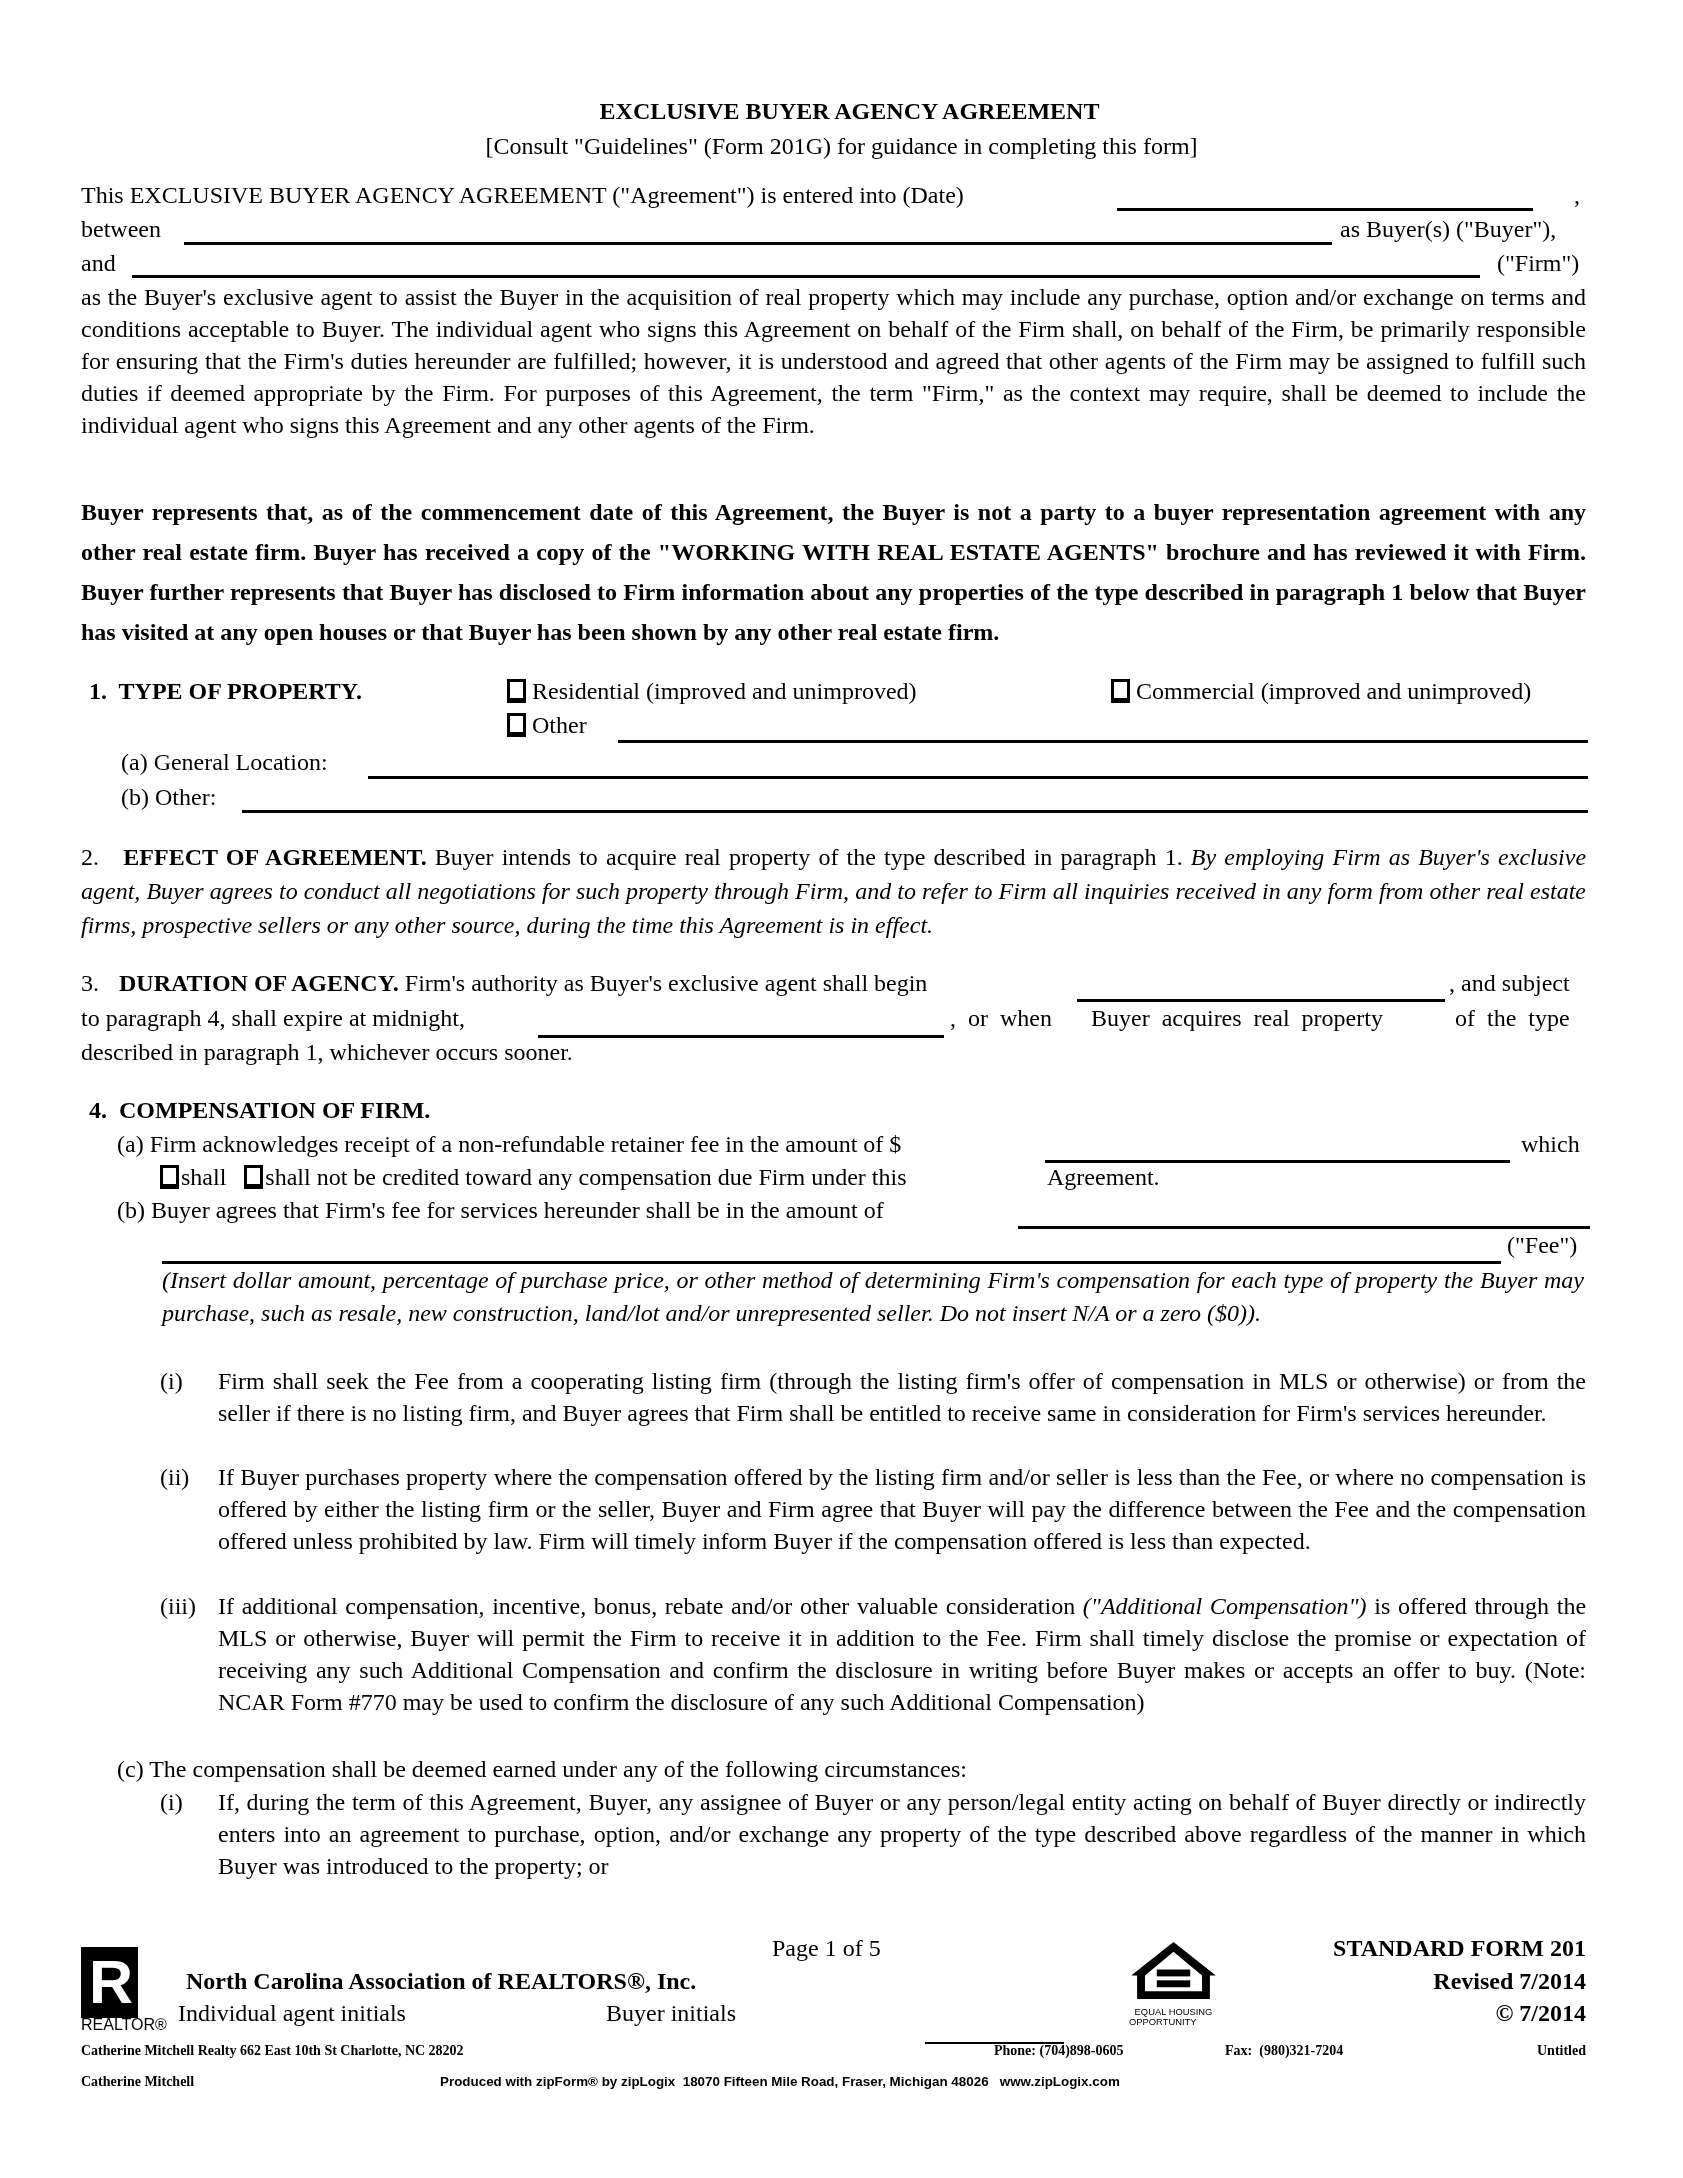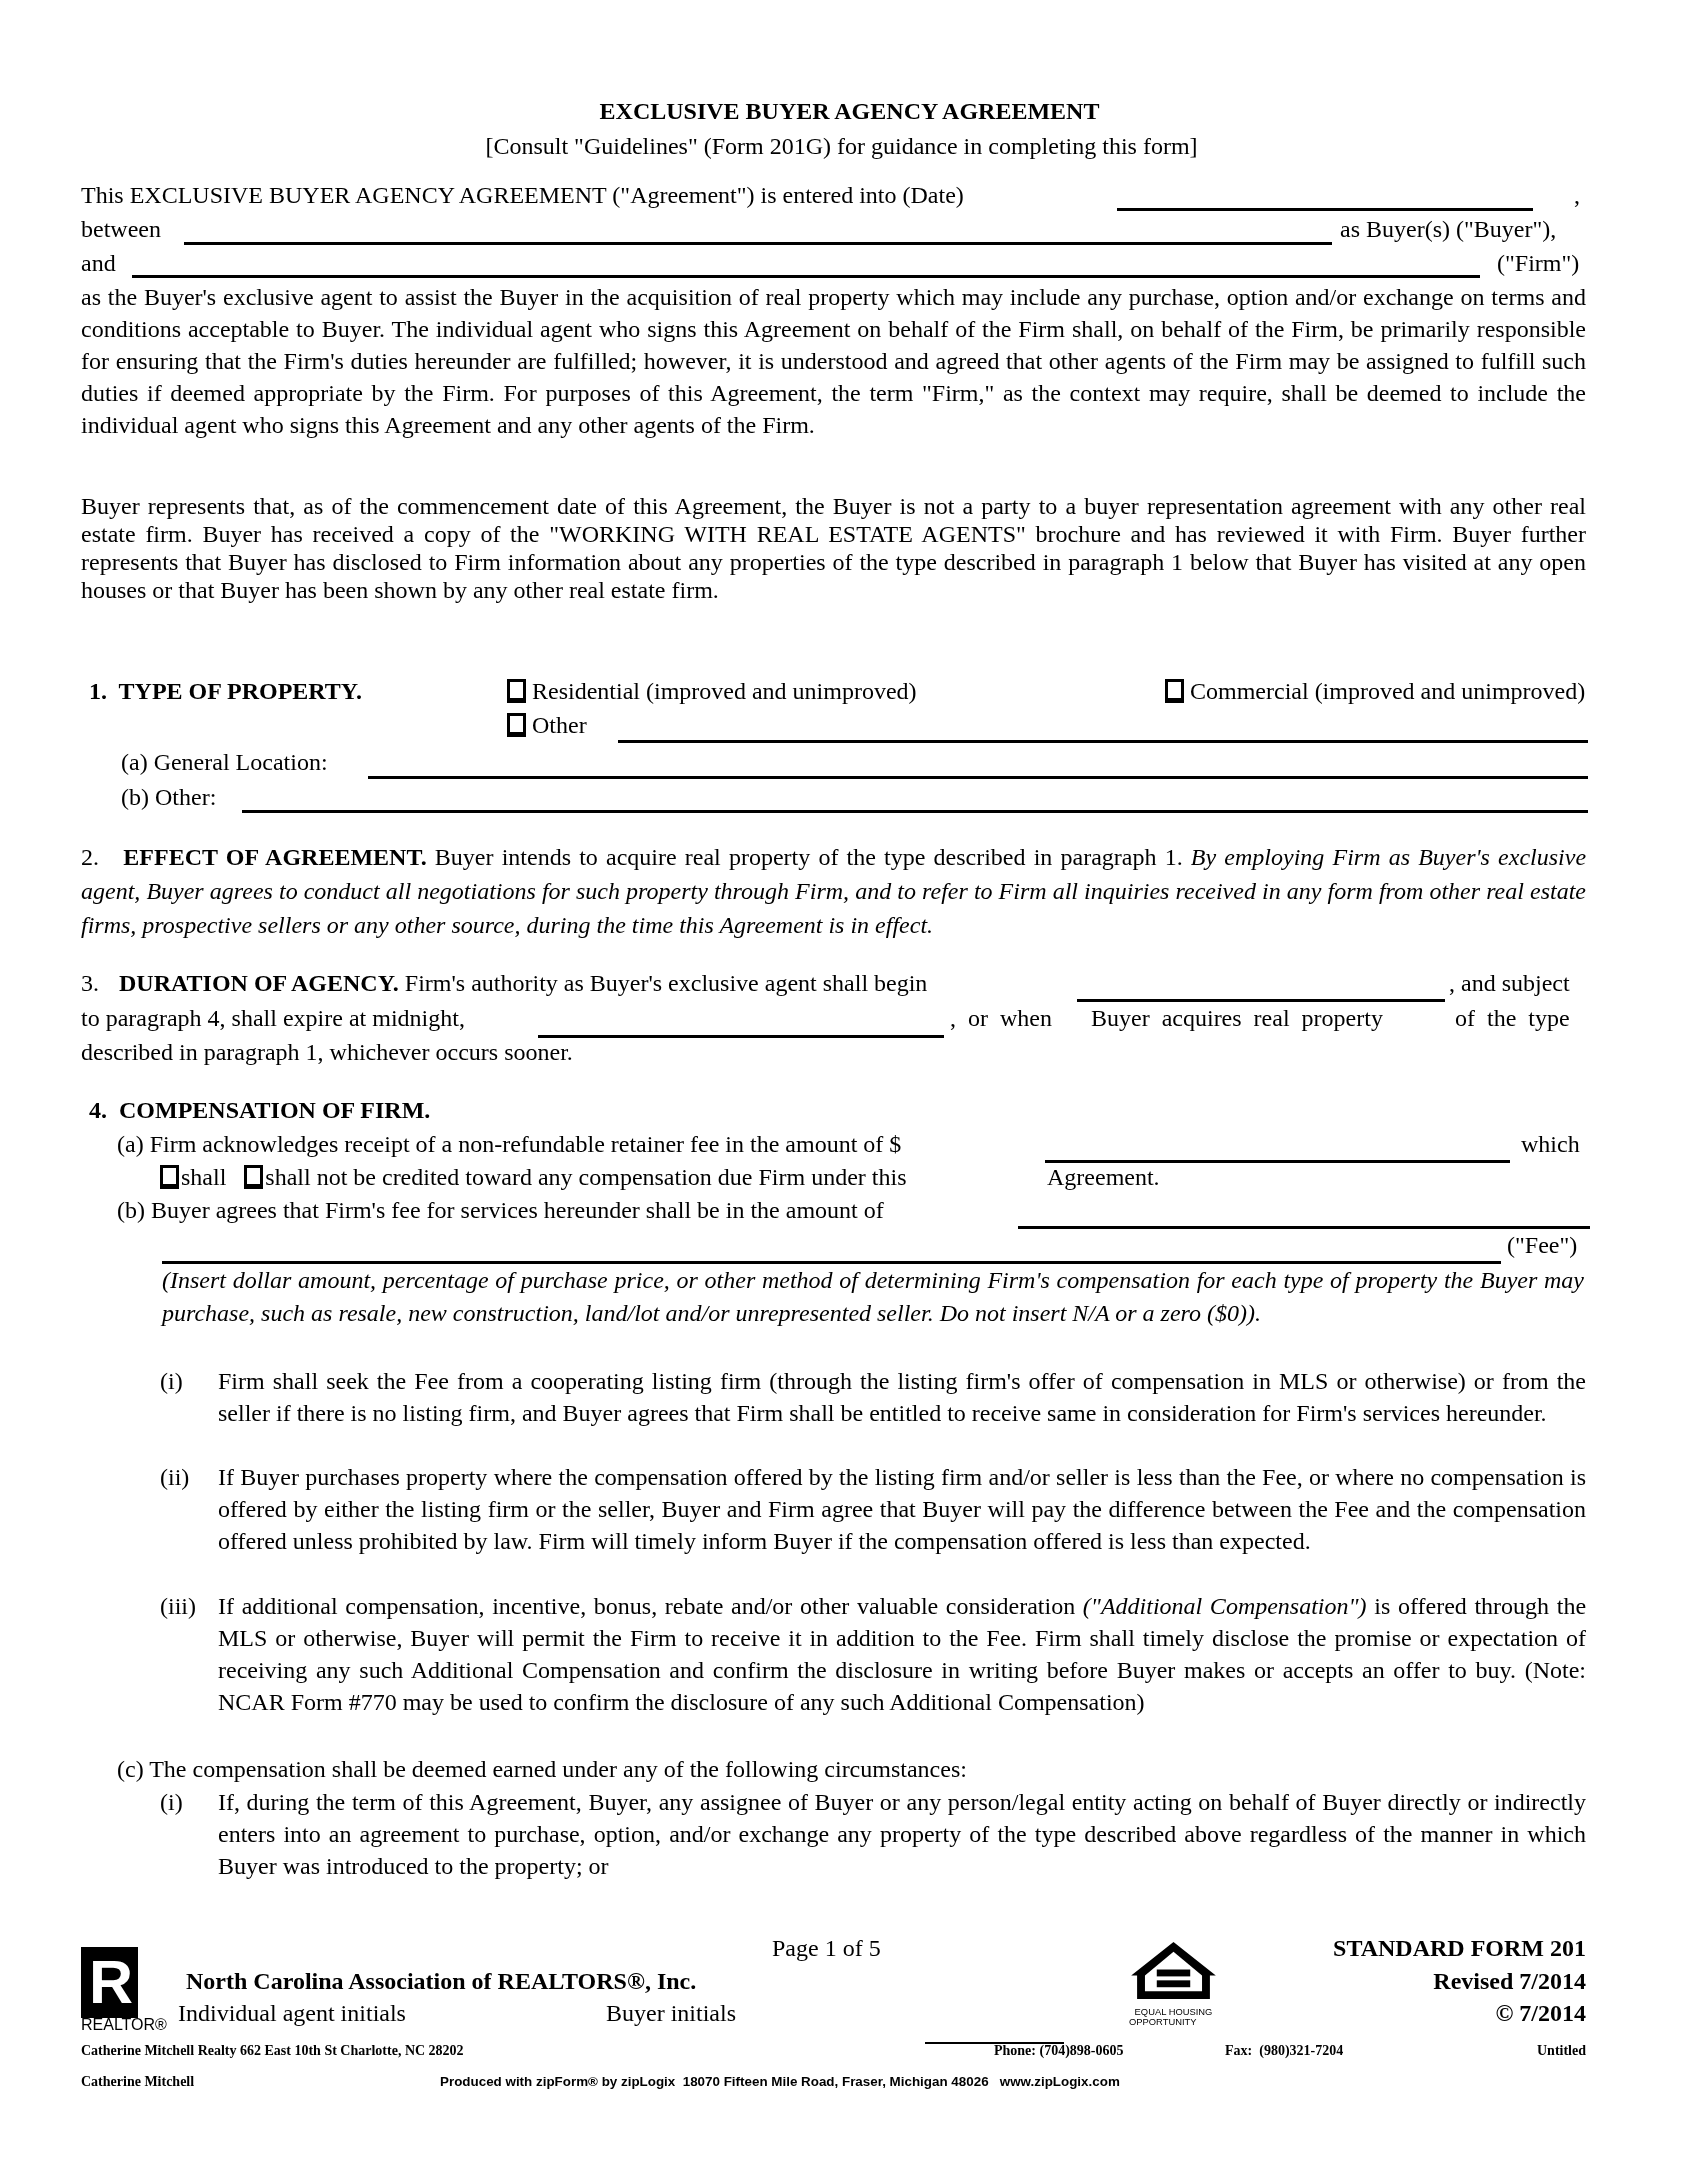--- a/index.html
+++ b/index.html
@@ -4,21 +4,21 @@
 <style>
   html,body{margin:0;padding:0;background:#fff;}
   body{width:1683px;height:2178px;position:relative;overflow:hidden;color:#000;
        font-family:"Liberation Serif","DejaVu Serif",serif;font-size:24px;}
   .abs{position:absolute;white-space:nowrap;line-height:32px;}
   .center{left:0;width:1683px;text-align:center;}
   .b{font-weight:bold;margin-left:8px;}
   .i{font-style:italic;}
   .line{position:absolute;height:3px;background:#000;}
   .para{position:absolute;left:81px;width:1505px;text-align:justify;line-height:32px;white-space:normal;}
-  .para.bold{font-weight:normal;line-height:28px;}
+  .para.bold{font-weight:bold;line-height:40px;}
   .cb{display:inline-block;width:19px;height:24px;border:3px solid #000;border-bottom-width:5px;box-sizing:border-box;vertical-align:-4px;margin-right:6px;}
   .sub{position:absolute;line-height:32px;white-space:normal;text-align:justify;}
   .small{font-size:14px;line-height:18px;font-weight:bold;}
   .sans{font-family:"Liberation Sans","DejaVu Sans",sans-serif;}
   .realtor-logo{position:absolute;left:81px;top:1947px;width:57px;height:71px;background:#000;}
   .realtor-logo .r{position:absolute;left:8px;top:6px;width:42px;height:59px;color:#fff;font-family:"Liberation Sans",sans-serif;font-weight:bold;font-size:61px;line-height:59px;text-align:center;}
 </style>
 </head>
 <body>
 
@@ -44,21 +44,21 @@
 
 <div class="para bold" style="top:492px;">Buyer represents that, as of the commencement date of this Agreement, the Buyer is not a party to a buyer representation agreement with any other real estate firm. Buyer has received a copy of the "WORKING WITH REAL ESTATE AGENTS" brochure and has reviewed it with Firm. Buyer further represents that Buyer has disclosed to Firm information about any properties of the type described in paragraph 1 below that Buyer has visited at any open houses or that Buyer has been shown by any other real estate firm.</div>
 
 <div class="abs b" style="left:81px;top:675px;">
   <span>1.</span>&nbsp;
   <span>TYPE OF PROPERTY.</span>
 </div>
 <div class="abs" style="left:507px;top:675px;">
   <span class="cb"></span><span>Residential (improved and unimproved)</span>
 </div>
-<div class="abs" style="left:1147px;top:675px;padding-left:18px;">
+<div class="abs" style="left:1093px;top:675px;padding-left:18px;">
   <span class="cb"></span><span>Commercial (improved and unimproved)</span>
 </div>
 <div class="abs" style="left:507px;top:709px;">
   <span class="cb"></span><span>Other</span>
 </div>
 <div class="line" style="left:618px;top:740px;width:970px;"></div>
 <div class="abs" style="left:618px;top:709px;width:970px;"></div>
 
 <div class="abs" style="left:121px;top:746px;">(a) General Location:</div>
 <div class="line" style="left:368px;top:776px;width:1220px;"></div>

